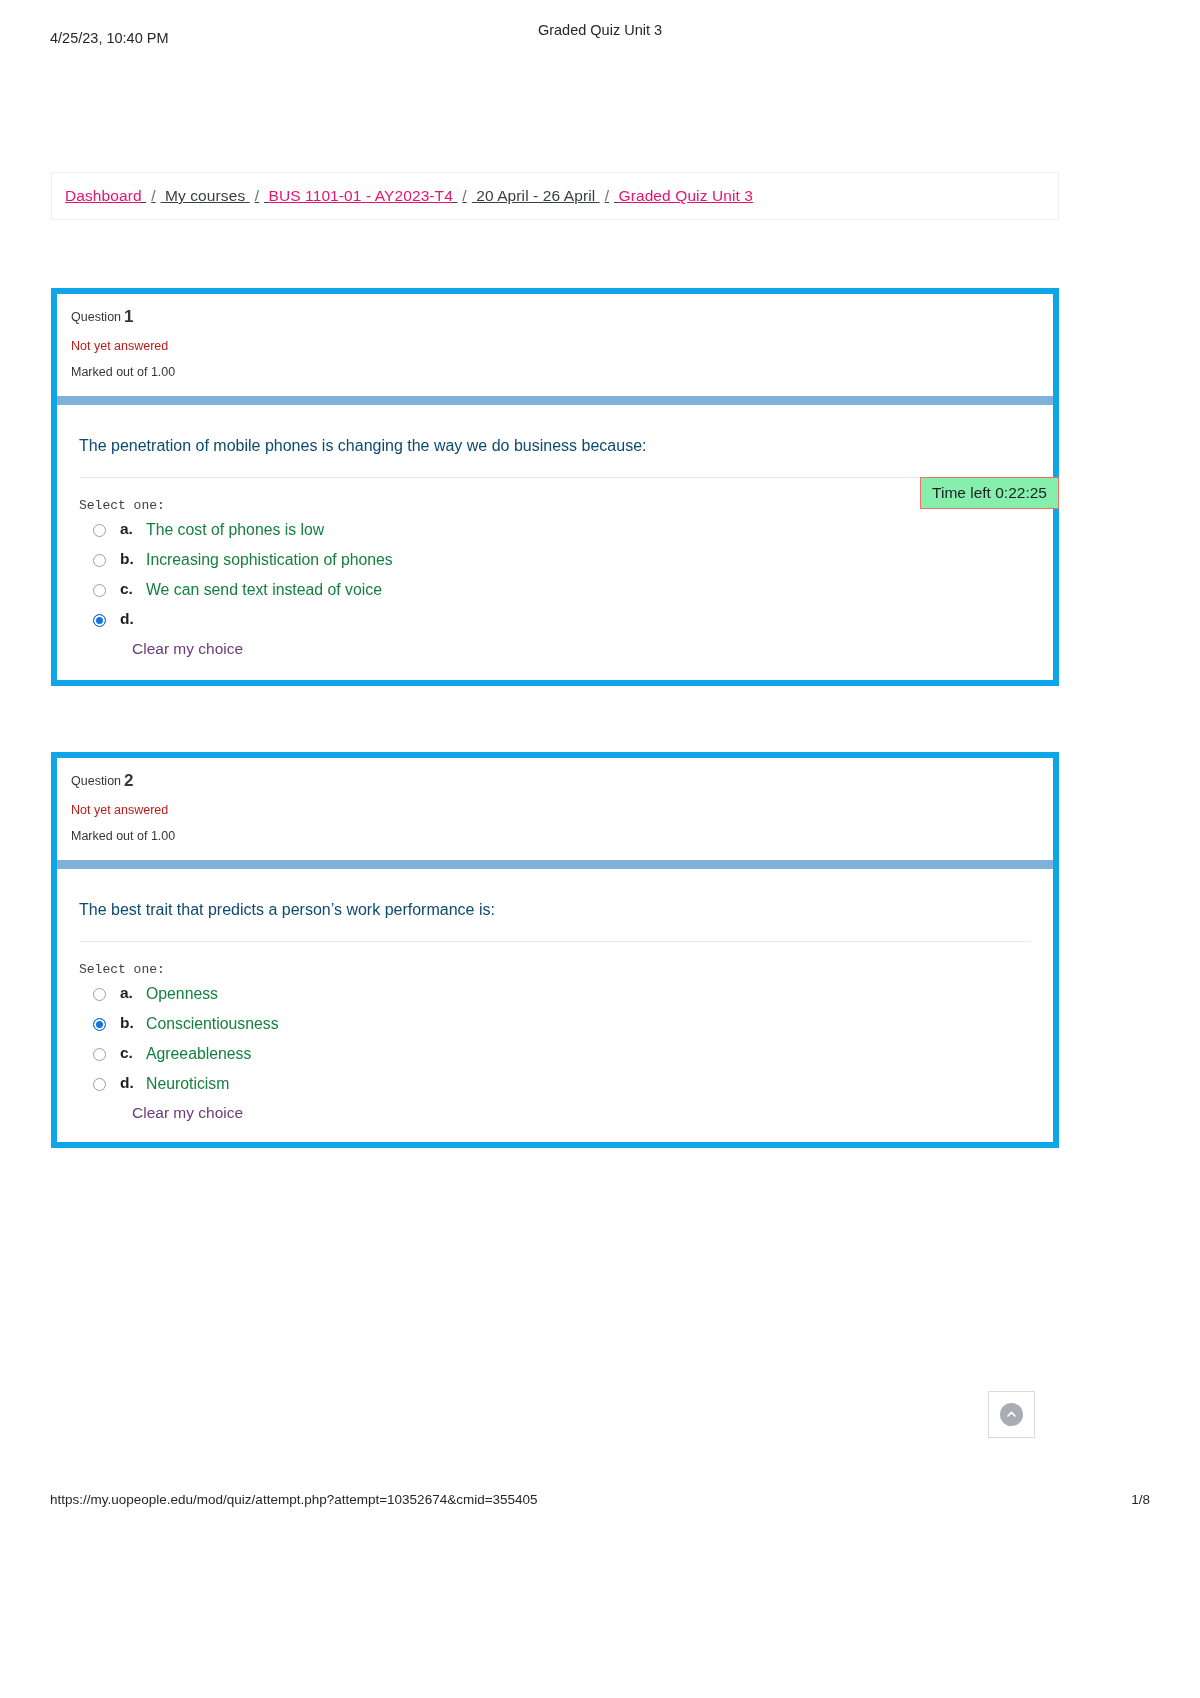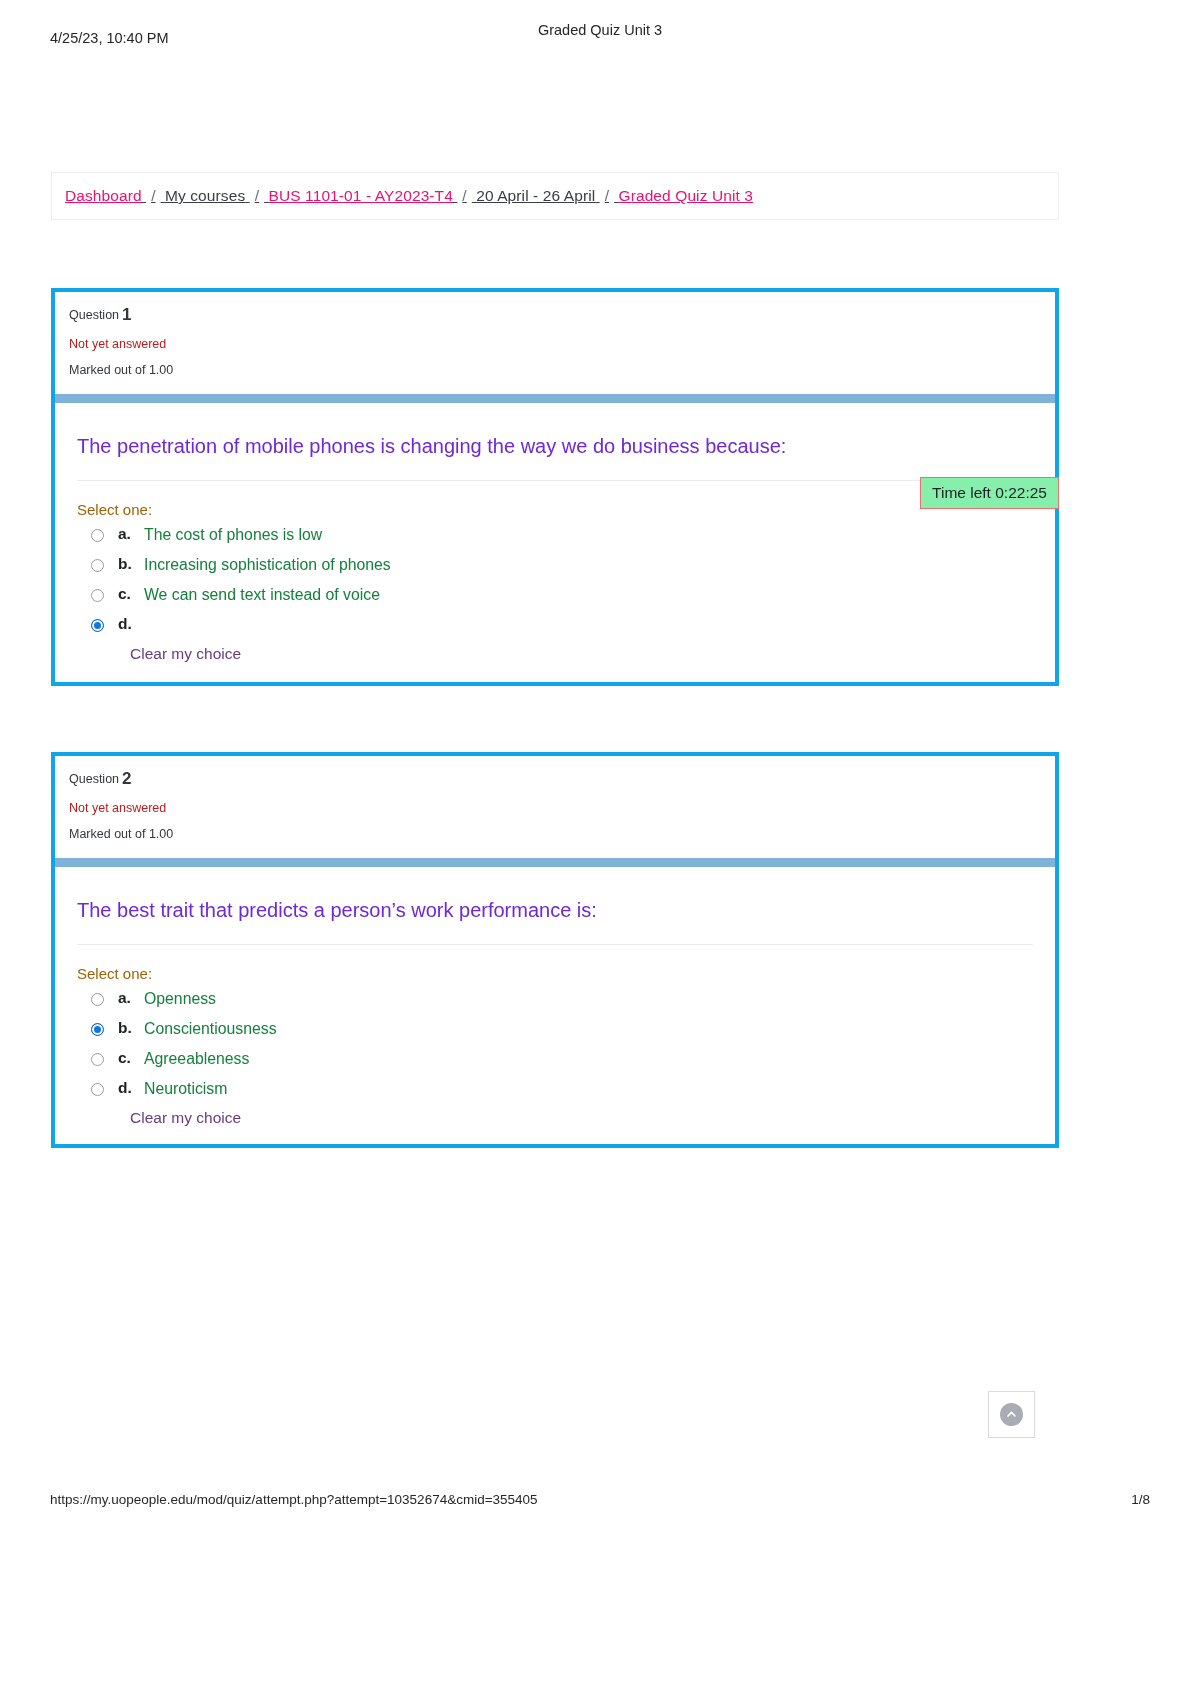--- a/index.html
+++ b/index.html
@@ -43,21 +43,21 @@
   .crumbs { font-size: 15.5px; color: #3a3d42; white-space: nowrap; letter-spacing: 0.1px; text-decoration: underline; }
   .crumb-link { color: #e8136f; text-decoration: underline; }
   .crumb-plain { color: #3a3d42; }
   .crumb-sep { color: #6c7077; padding: 0 5px; }
 
   
   .qcard {
     position: absolute;
     left: 51px;
     width: 1008px;
-    border: 4px solid #0ea5e9;
+    border: 6px solid #0ea5e9;
     background: #ffffff;
   }
   #qcard-1 { top: 288px; height: 398px; }
   #qcard-2 { top: 752px; height: 396px; }
 
   .qinfo { padding: 14px 0 0 14px; }
   .qinfo .qnum-row {
     font-size: 12.5px;
     color: #33373d;
     line-height: 1.1;
@@ -82,33 +82,34 @@
   }
 
   .blue-bar {
     height: 9px;
     background: #7eb2d8;
     margin-top: 16px;
   }
 
   .qbody { padding: 30px 22px 0 22px; position: relative; }
   .qtext {
-    font-size: 20px;
-    color: #6d28d9;
+    font-size: 16px;
+    color: #0c4a6e;
     line-height: 1.35;
     padding-bottom: 20px;
   }
   .qtext-rule {
     border-bottom: 1px solid #e9ebee;
     margin: 0 0 20px 0;
   }
   .select-one {
-    font-size: 15px;
-    color: #a16207;
+    font-size: 13px;
+    color: #404040;
     margin-bottom: 7px;
+    font-family: Liberation Mono, monospace;
   }
 
   .answers { list-style: none; margin: 0; padding: 0; }
   .answer-row {
     display: flex;
     align-items: flex-start;
     margin-bottom: 8px;
     min-height: 22px;
   }
   .radio {

